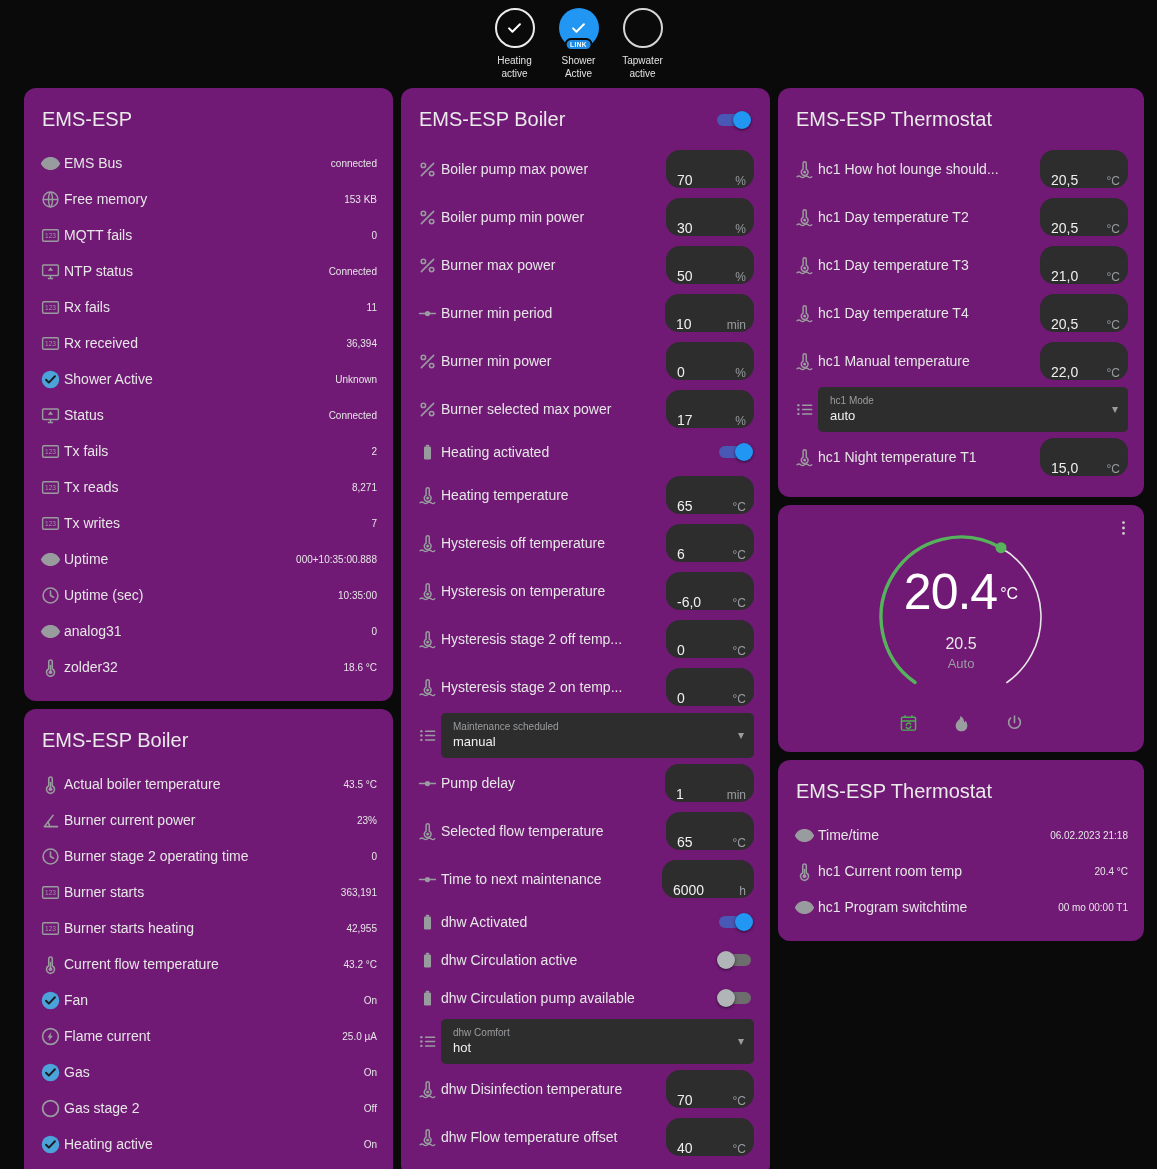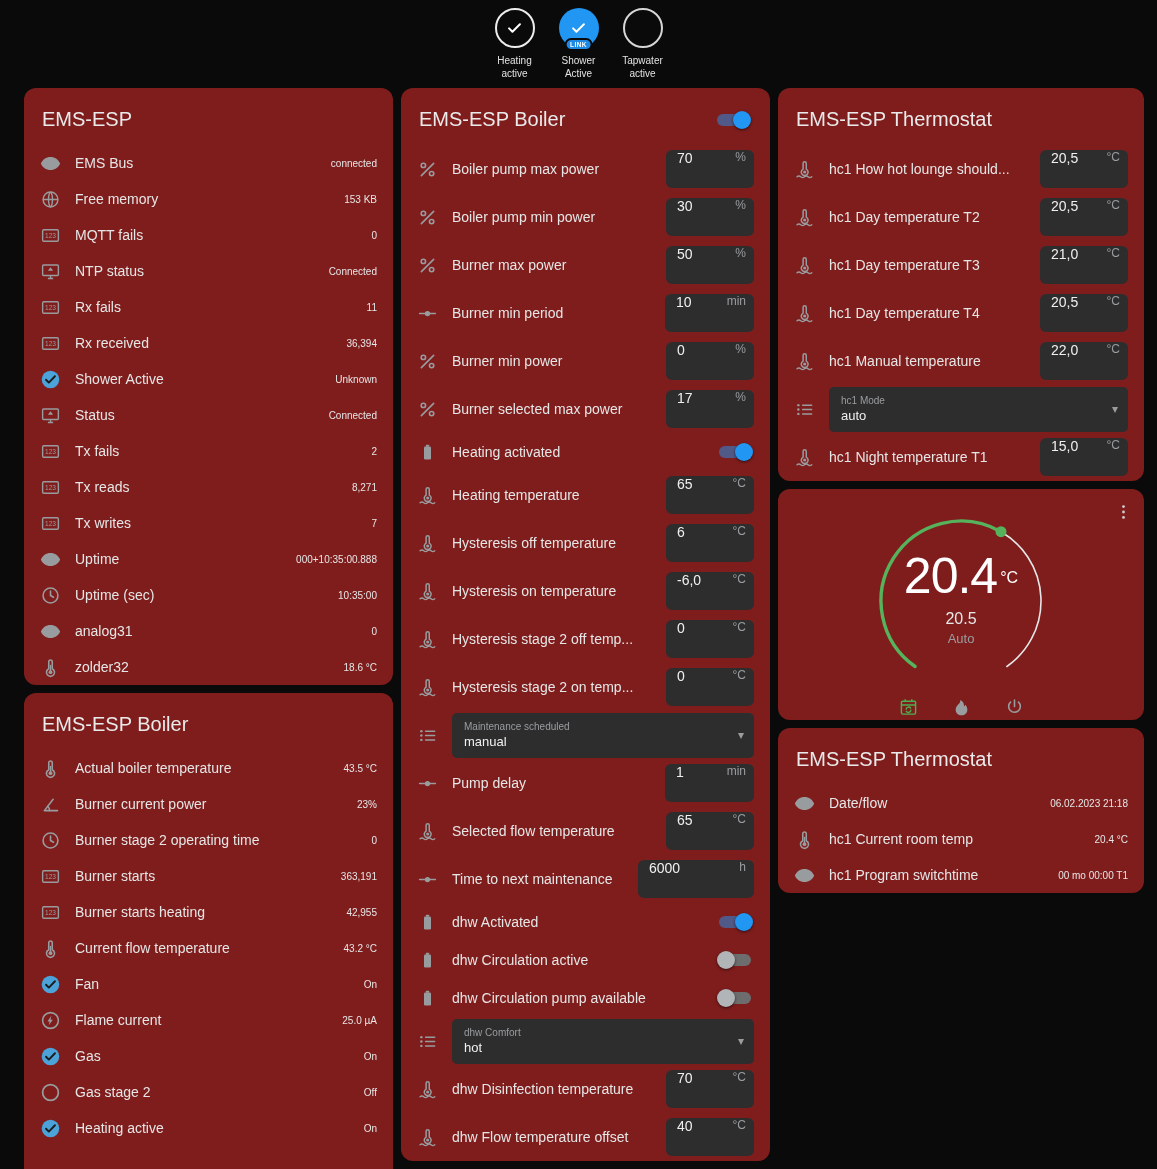--- a/index.html
+++ b/index.html
@@ -10,34 +10,34 @@
 .badge-circle{width:40px;height:40px;border-radius:50%;display:flex;align-items:center;justify-content:center;position:relative}
 .badge-circle.ring-check{border:2px solid #ececec}
 .badge-circle.filled-check{background:#2196f3}
 .badge-circle.ring{border:2px solid #d6d6d6}
 .badge-circle .icon{width:20px;height:20px;color:#fff}
 .badge-chip{position:absolute;bottom:-3px;left:50%;transform:translateX(-50%);background:#1e88e5;color:#fff;
   font-size:6.5px;font-weight:bold;letter-spacing:.4px;padding:1px 4px;border-radius:7px;border:2px solid #0a0a0a}
 .badge-label{font-size:10px;color:#e2e2e2;text-align:center;margin-top:7px;line-height:1.25;max-width:56px}
 .columns{display:grid;grid-template-columns:369px 369px 366px;gap:8px;padding:4px 13px 0 24px;align-items:start}
 .col{display:flex;flex-direction:column;gap:8px}
-.card{background:#7f1d1d;border-radius:12px;padding:12px 16px 0}
+.card{background:#701a75;border-radius:12px;padding:12px 16px 16px}
 .card-header{display:flex;align-items:center;justify-content:space-between;padding:8px 2px 14px}
 .card-title{font-size:20px;font-weight:400;color:#eaeaea}
-.row{display:flex;align-items:center;gap:14px;min-height:48px;cursor:pointer}
+.row{display:flex;align-items:center;gap:3px;min-height:48px;cursor:pointer}
 .row.t-sensor{min-height:36px}
 .row.t-toggle{min-height:38px}
 .row-label{flex:1;font-size:14px;color:#e6e6e6;white-space:nowrap;overflow:hidden;text-overflow:ellipsis}
 .row-value{font-size:10px;color:#e6e6e6;text-align:left;white-space:nowrap}
 .icon{width:21px;height:21px;flex:0 0 21px;color:#999c9e;display:inline-flex}
 .icon svg{width:100%;height:100%;display:block}
 .icon.active{color:#4ba3da}
-.numbox{height:38px;background:#2d2d2d;border-radius:6px;display:flex;align-items:flex-start;
+.numbox{height:38px;background:#2d2d2d;border-radius:14px;display:flex;align-items:flex-end;
   padding:0 8px 0 11px;cursor:text;flex:0 0 auto}
-.numbox.u-deg{width:88px}.numbox.u-min{width:89px}.numbox.u-h{width:116px}
+.numbox.u-deg{width:88px}.numbox.u-min{width:89px}.numbox.u-h{width:92px}
 .nv{flex:1;font-size:14px;color:#f0f0f0}
 .nu{font-size:12px;color:#9a9da0;margin-left:4px}
 .selbox{flex:1;background:#2d2d2d;border-radius:5px;min-height:45px;position:relative;
   padding:6px 30px 6px 12px;display:flex;flex-direction:column;justify-content:center;cursor:pointer}
 .sl{font-size:10px;color:#9a9da0;margin-bottom:2px}
 .sv{font-size:13px;color:#f0f0f0}
 .caret{position:absolute;right:10px;top:50%;transform:translateY(-50%);color:#9a9da0;font-size:12px}
 .switch{position:relative;width:38px;height:20px;flex:0 0 38px;cursor:pointer}
 .switch .track{position:absolute;left:3px;right:3px;top:4px;height:12px;border-radius:7px;background:#6d6d6d}
 .switch .thumb{position:absolute;top:1px;left:1px;width:18px;height:18px;border-radius:50%;
@@ -46,21 +46,21 @@
 .switch.on .thumb{left:19px;background:#2196f3}
 .thermo-card{position:relative;padding-top:16px}
 .menu-btn{position:absolute;top:10px;right:8px;width:26px;height:26px;color:#cfcfcf;cursor:pointer;display:flex;align-items:center;justify-content:center}
 .menu-btn .icon{width:20px;height:20px;color:#cfcfcf}
 .dial{position:relative;width:200px;height:183px;margin:4px auto 0;cursor:pointer}
 .dial-svg{position:absolute;left:0;top:0;width:200px;height:185px}
 .dial-overlay{position:absolute;left:0;top:0;right:0;bottom:0;display:flex;flex-direction:column;align-items:center;padding-top:42px}
 .big-row{display:flex;align-items:center}
 .big{font-size:50px;line-height:1;color:#fff;letter-spacing:-1px}
 .deg{font-size:16px;color:#fff;margin:4px 0 0 3px}
-.target{font-size:16px;color:#e8e8e8;margin-top:9px}
+.target{font-size:16px;color:#e8e8e8;margin-top:18px}
 .mode{font-size:13px;color:#9a9da0;margin-top:3px}
 .dial-btns{display:flex;justify-content:center;gap:26px;margin-top:2px}
 .icon-btn{background:none;border:none;padding:3px;cursor:pointer;color:#9a9da0;display:flex}
 .icon-btn .icon{width:20px;height:20px;color:inherit}
 .icon-btn.green{color:#4caf50}
 .thermo-name{text-align:center;font-size:15px;color:#eaeaea;margin-top:8px}
 </style>
 </head>
 <body>
 
@@ -880,21 +880,21 @@
       <div class="card">
         <div class="card-header">
           <div class="card-title">EMS-ESP Thermostat</div>
         </div>
         <div class="row t-sensor">
           <span class="icon">
             <svg viewBox="0 0 24 24">
               <path fill="currentColor" d="M12,9A3,3 0 0,1 15,12A3,3 0 0,1 12,15A3,3 0 0,1 9,12A3,3 0 0,1 12,9M12,4.5C17,4.5 21.27,7.61 23,12C21.27,16.39 17,19.5 12,19.5C7,19.5 2.73,16.39 1,12C2.73,7.61 7,4.5 12,4.5Z"></path>
             </svg>
           </span>
-          <div class="row-label">Date/flow</div>
+          <div class="row-label">Time/time</div>
           <div class="row-value">06.02.2023 21:18</div>
         </div>
         <div class="row t-sensor">
           <span class="icon">
             <svg viewBox="0 0 24 24">
               <path fill="none" stroke="currentColor" stroke-width="1.8" d="M10 13.4V5.5a2 2 0 1 1 4 0v7.9a4.6 4.6 0 1 1-4 0z"></path>
               <circle cx="12" cy="17.3" r="2.2" fill="currentColor"></circle>
               <path stroke="currentColor" stroke-width="1.6" d="M12 9v7"></path>
             </svg>
           </span>

